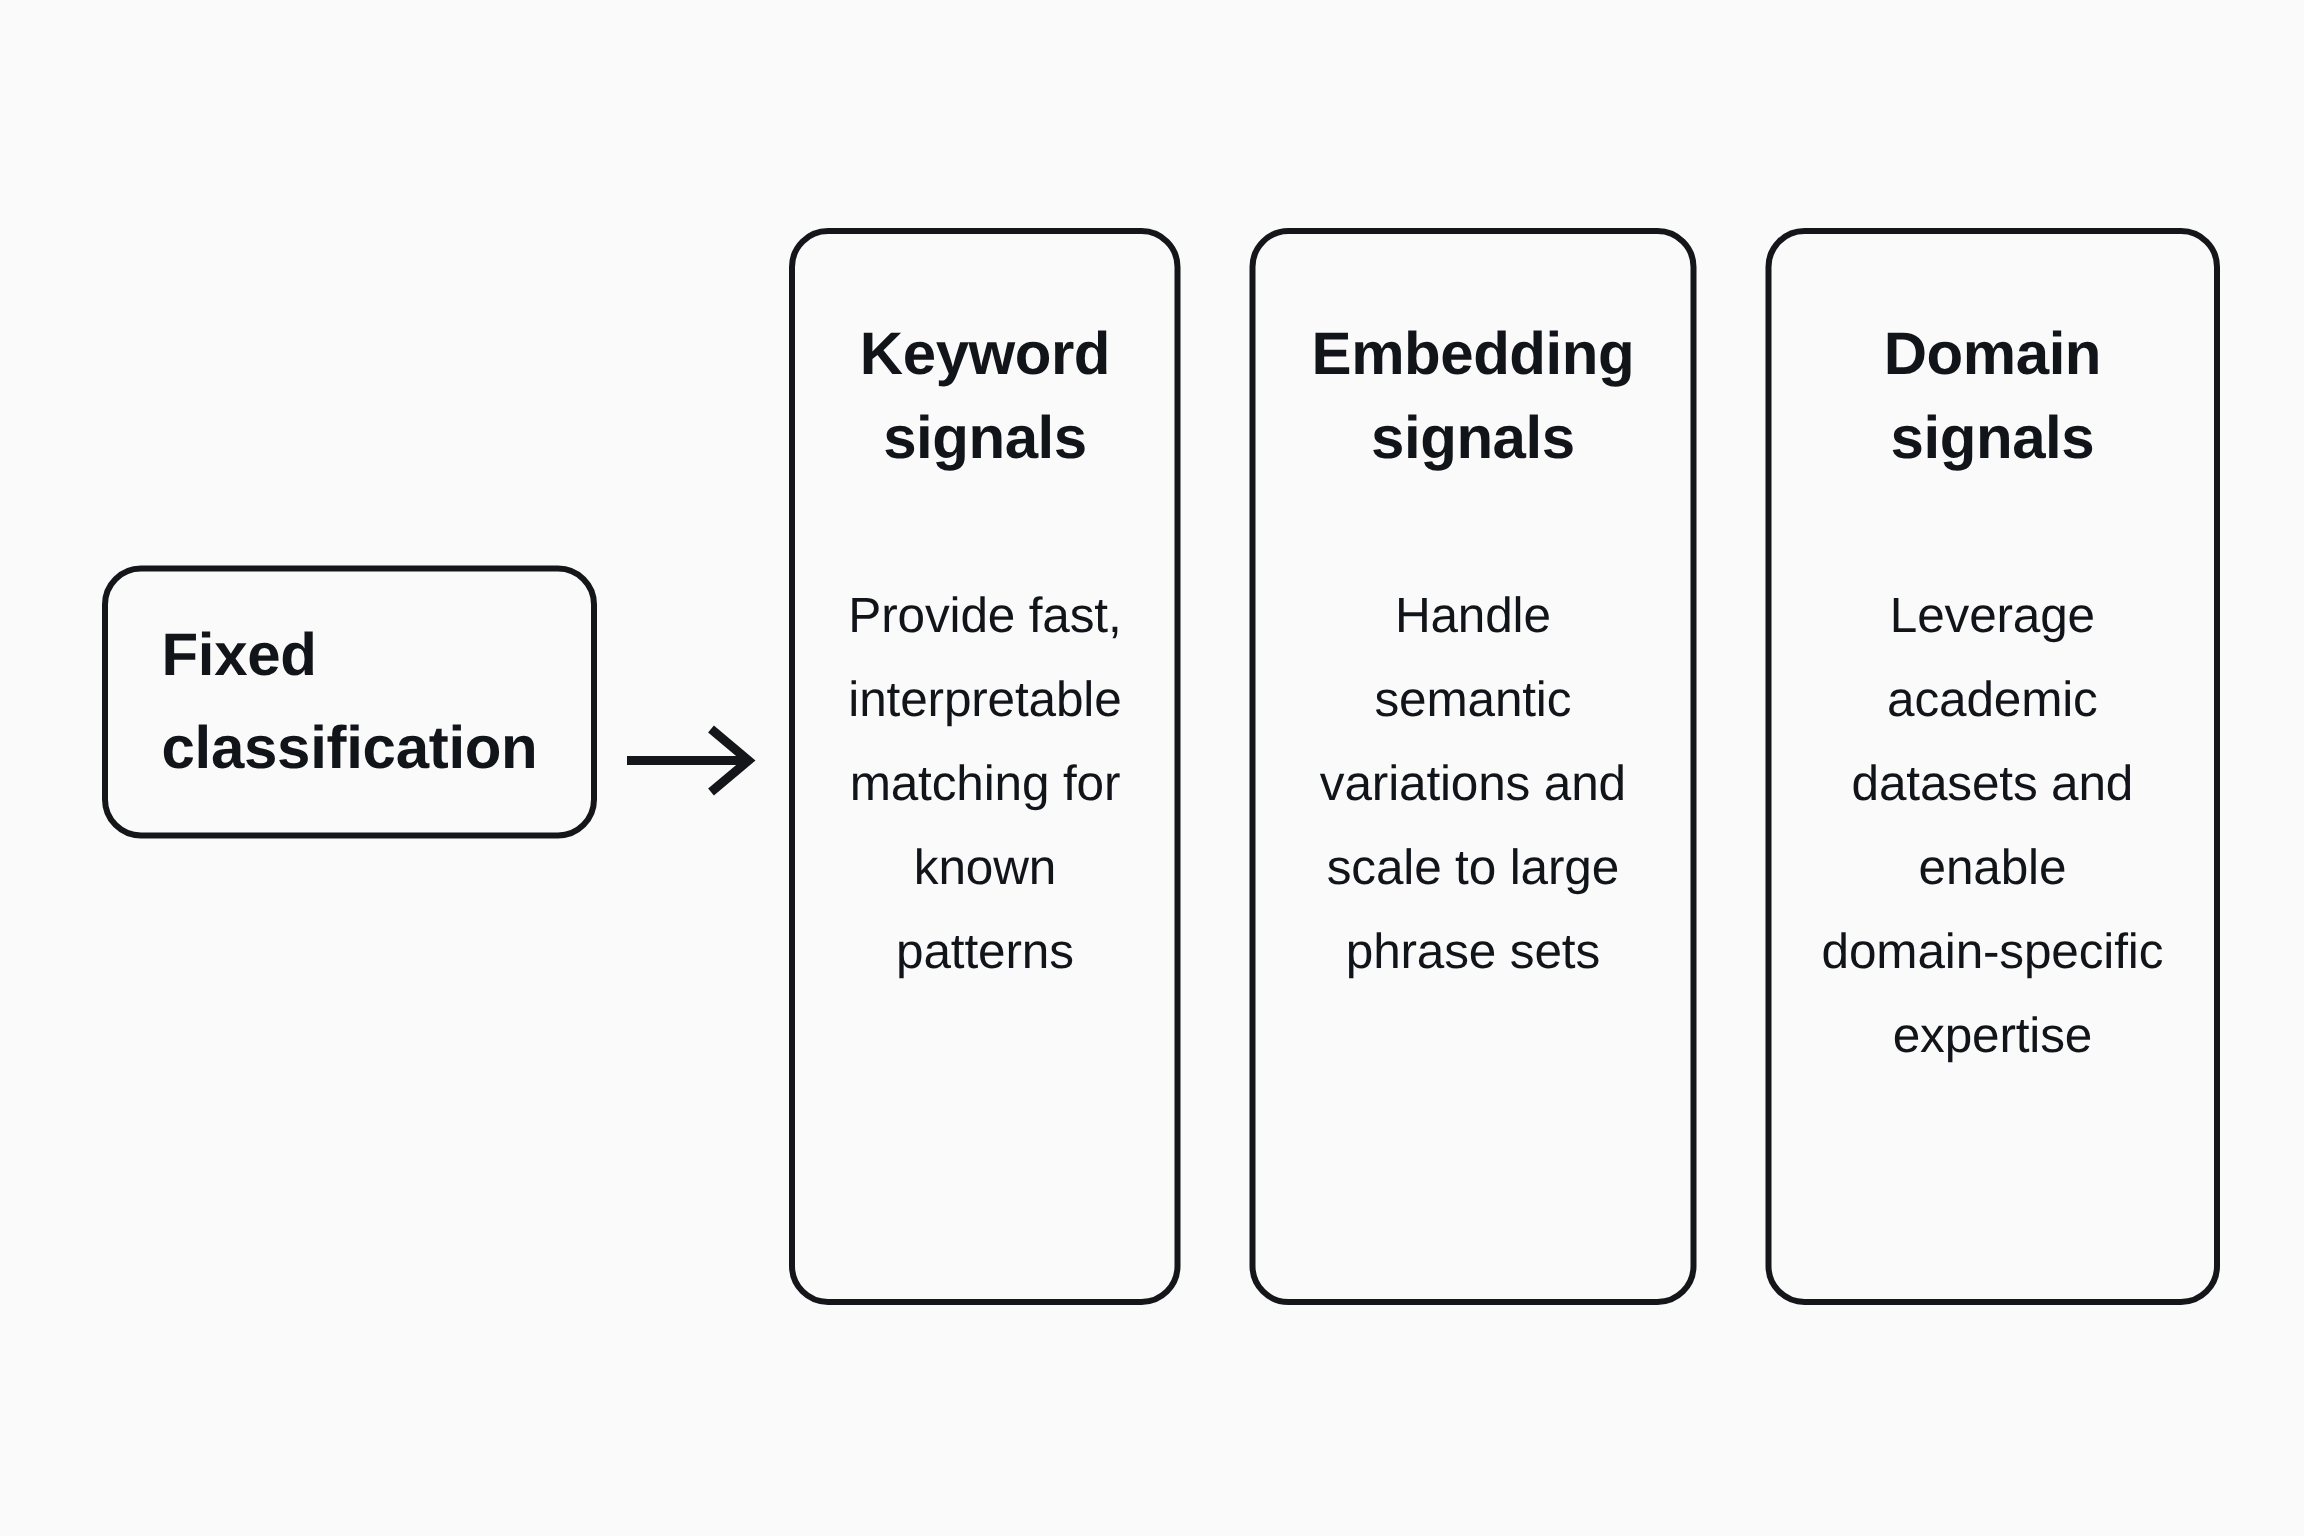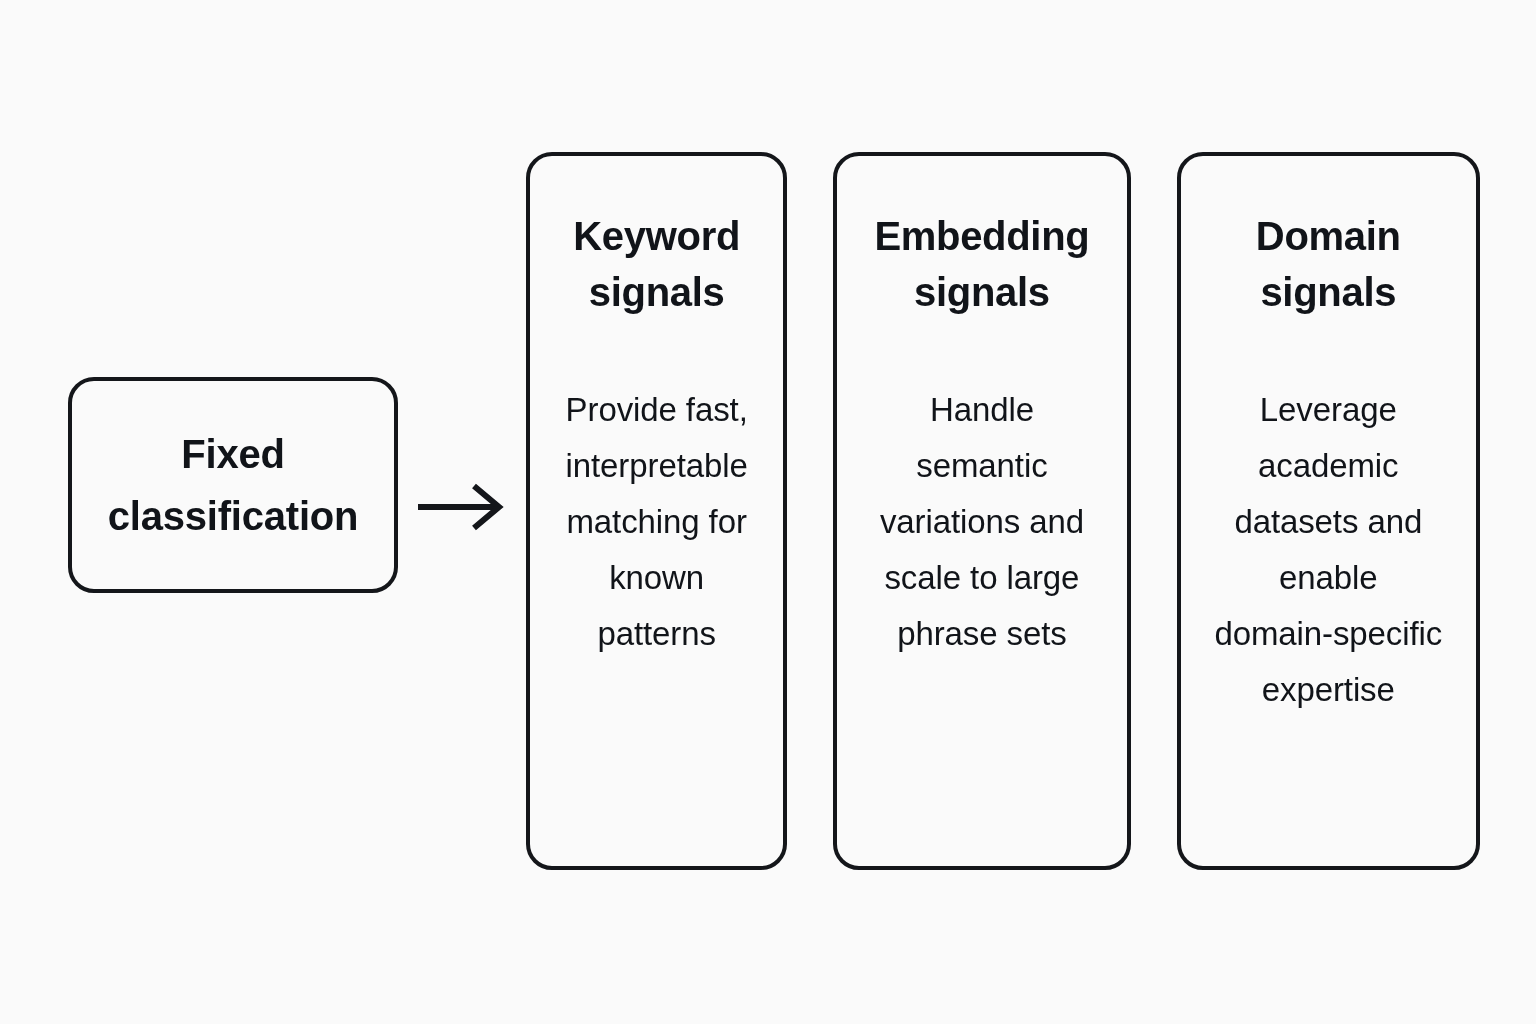--- a/index.html
+++ b/index.html
@@ -19,29 +19,28 @@
     width: 1536px;
     height: 1024px;
   }
 
   
   .source-box {
     position: absolute;
     left: 68px;
     top: 377px;
     width: 330px;
-    height: 216px;
+    height: 182px;
     box-sizing: border-box;
     border: 4px solid #14161A;
     border-radius: 26px;
     background: #FAFAFA;
     display: flex;
     align-items: center;
     justify-content: center;
-    text-align: center;
   }
   .source-label {
     font-size: 40px;
     font-weight: bold;
     line-height: 62px;
     letter-spacing: -0.2px;
     white-space: pre-line;
     padding: 0 12px;
   }
 

